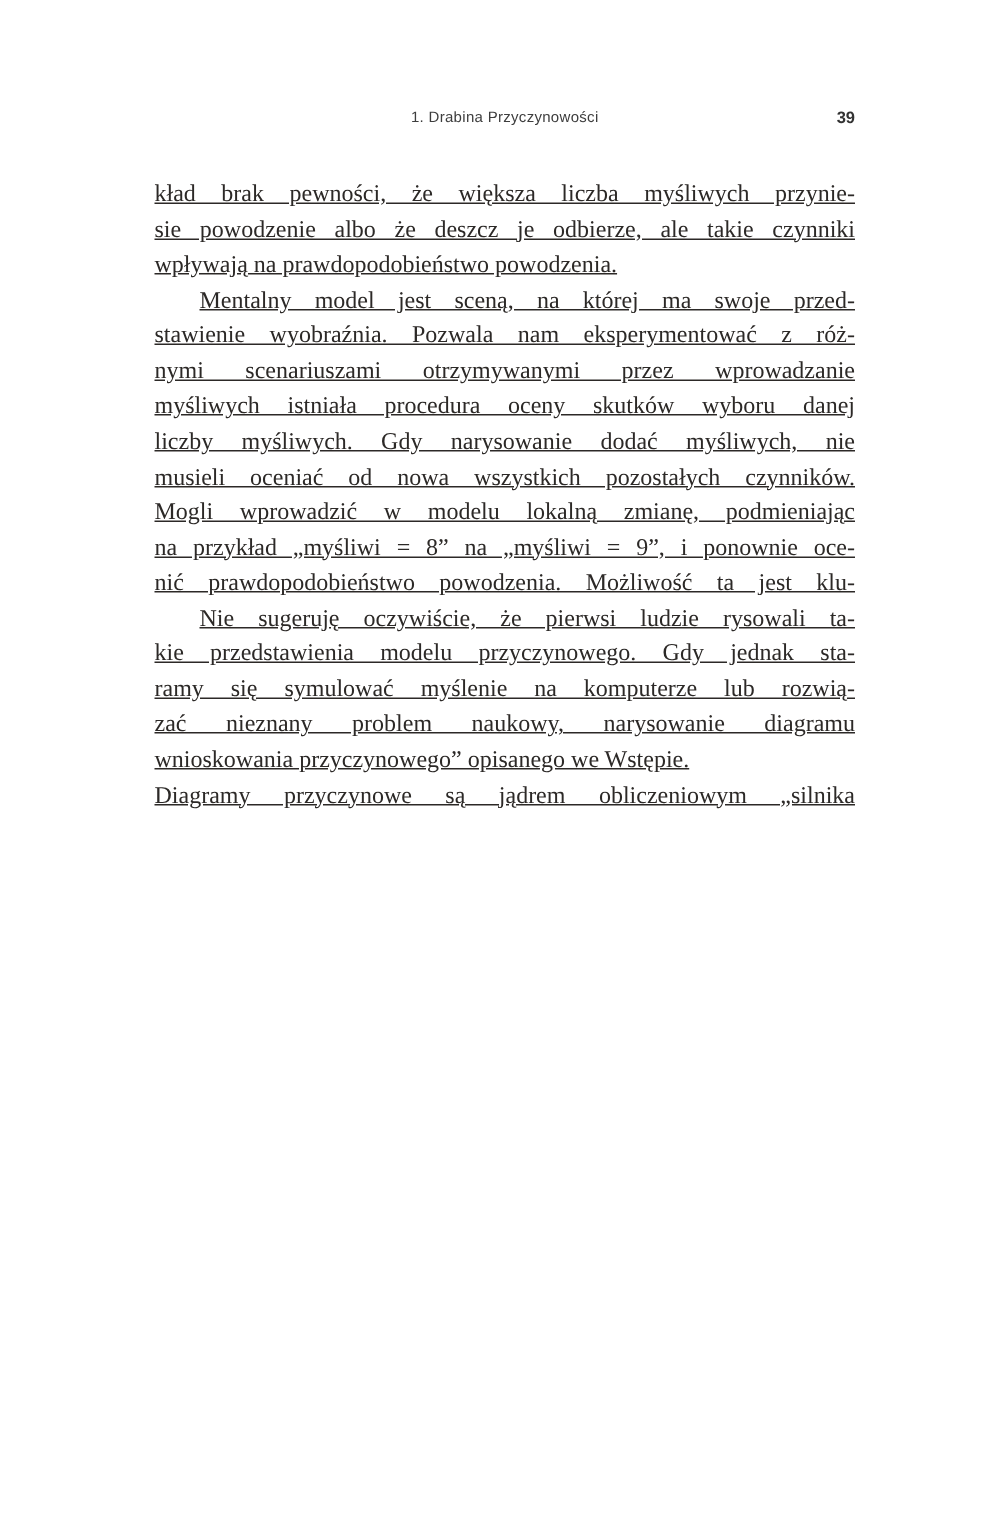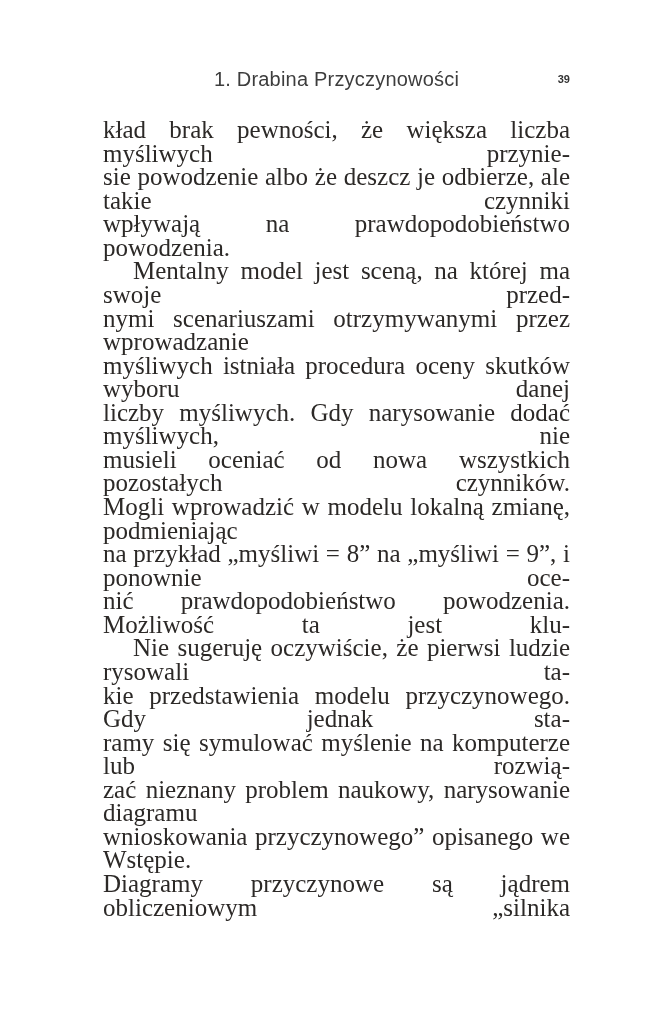--- a/index.html
+++ b/index.html
@@ -20,40 +20,41 @@
     top: 69px;
     left: 103px;
     width: 467px;
     height: 20px;
     line-height: 20px;
     font-family: "Liberation Sans", sans-serif;
   }
   .chapter-title {
     display: block;
     text-align: center;
-    font-size: 20px;
+    font-size: 10px;
     letter-spacing: 0.2px;
     color: var(--header-text, #3d3d3d);
   }
   .page-number {
     position: absolute;
     right: 0;
     top: 0;
     font-size: 11px;
     font-weight: 700;
     color: var(--page-number-text, #333333);
   }
   .text-block {
     position: absolute;
     top: 118px;
     left: 103px;
     width: 467px;
-    font-size: 25px;
+    font-size: 16px;
     line-height: 23.57px;
     color: var(--body-text, #2c2927);
+    text-decoration: underline;
   }
   .line {
     text-align: justify;
     text-align-last: justify;
   }
   .line.last {
     text-align-last: left;
   }
   .line.indent {
     text-indent: 30px;
@@ -67,20 +68,21 @@
   <div class="running-header">
     <span class="chapter-title">1. Drabina Przyczynowości</span>
     <span class="page-number">39</span>
   </div>
 
   <div class="text-block">
       <div class="line">kład brak pewności, że większa liczba myśliwych przynie-</div>
       <div class="line">sie powodzenie albo że deszcz je odbierze, ale takie czynniki</div>
       <div class="line last">wpływają na prawdopodobieństwo powodzenia.</div>
       <div class="line indent">Mentalny model jest sceną, na której ma swoje przed-</div>
+      <div class="line">stawienie wyobraźnia. Pozwala nam eksperymentować z róż-</div>
       <div class="line">nymi scenariuszami otrzymywanymi przez wprowadzanie</div>
       <div class="line">myśliwych istniała procedura oceny skutków wyboru danej</div>
       <div class="line">liczby myśliwych. Gdy narysowanie dodać myśliwych, nie</div>
       <div class="line">musieli oceniać od nowa wszystkich pozostałych czynników.</div>
       <div class="line">Mogli wprowadzić w modelu lokalną zmianę, podmieniając</div>
       <div class="line">na przykład „myśliwi = 8” na „myśliwi = 9”, i ponownie oce-</div>
       <div class="line">nić prawdopodobieństwo powodzenia. Możliwość ta jest klu-</div>
       <div class="line indent">Nie sugeruję oczywiście, że pierwsi ludzie rysowali ta-</div>
       <div class="line">kie przedstawienia modelu przyczynowego. Gdy jednak sta-</div>
       <div class="line">ramy się symulować myślenie na komputerze lub rozwią-</div>

